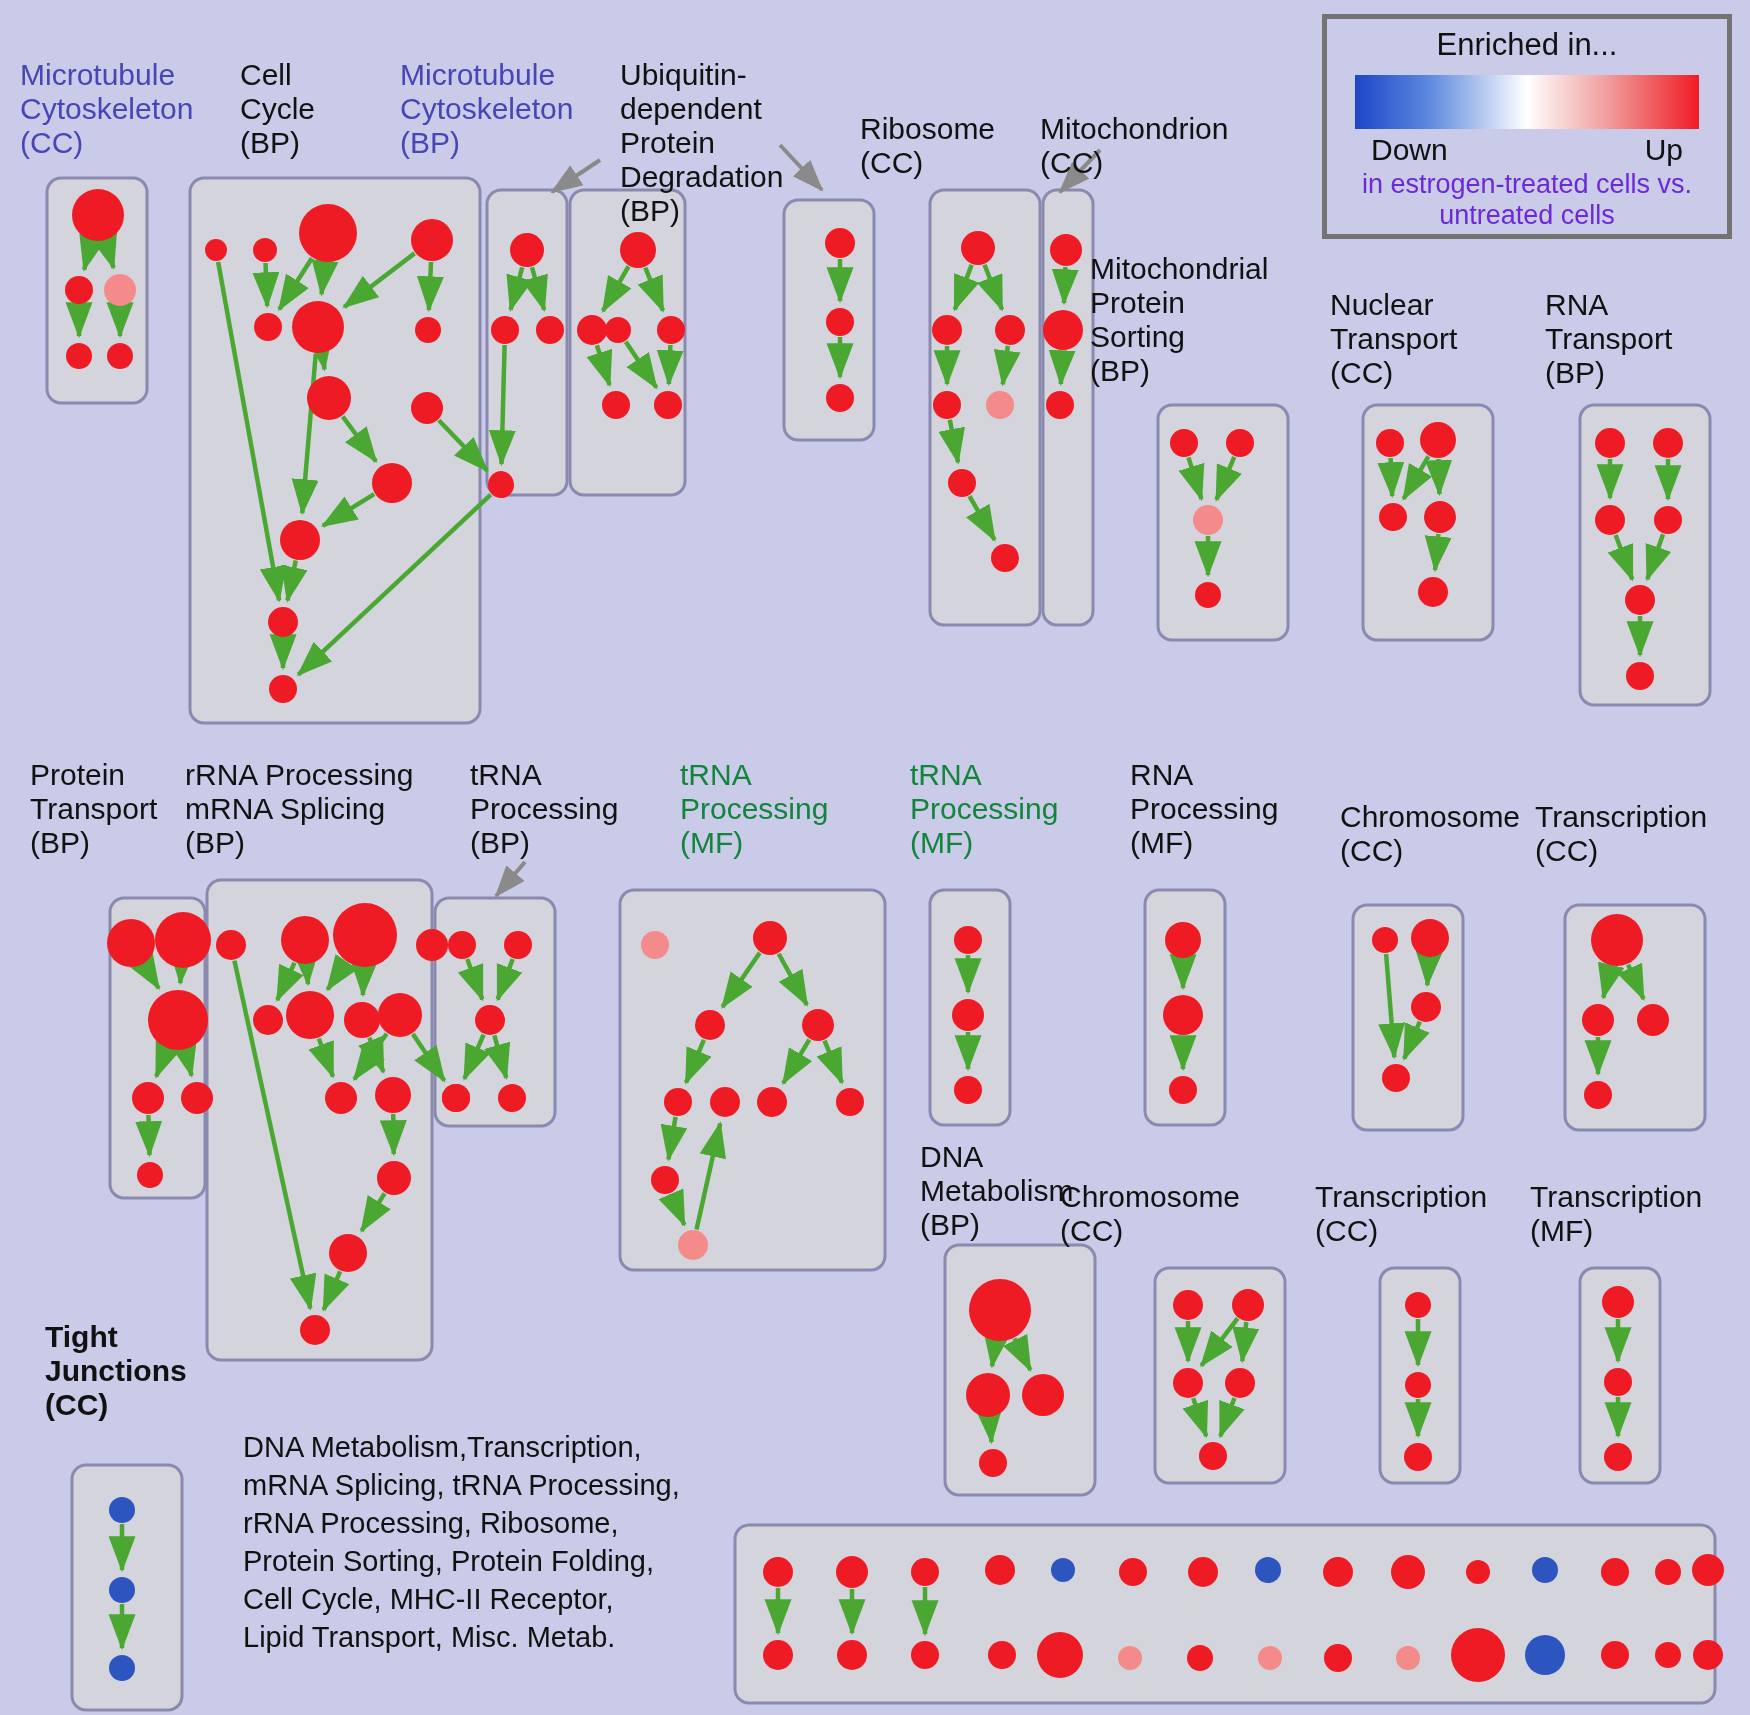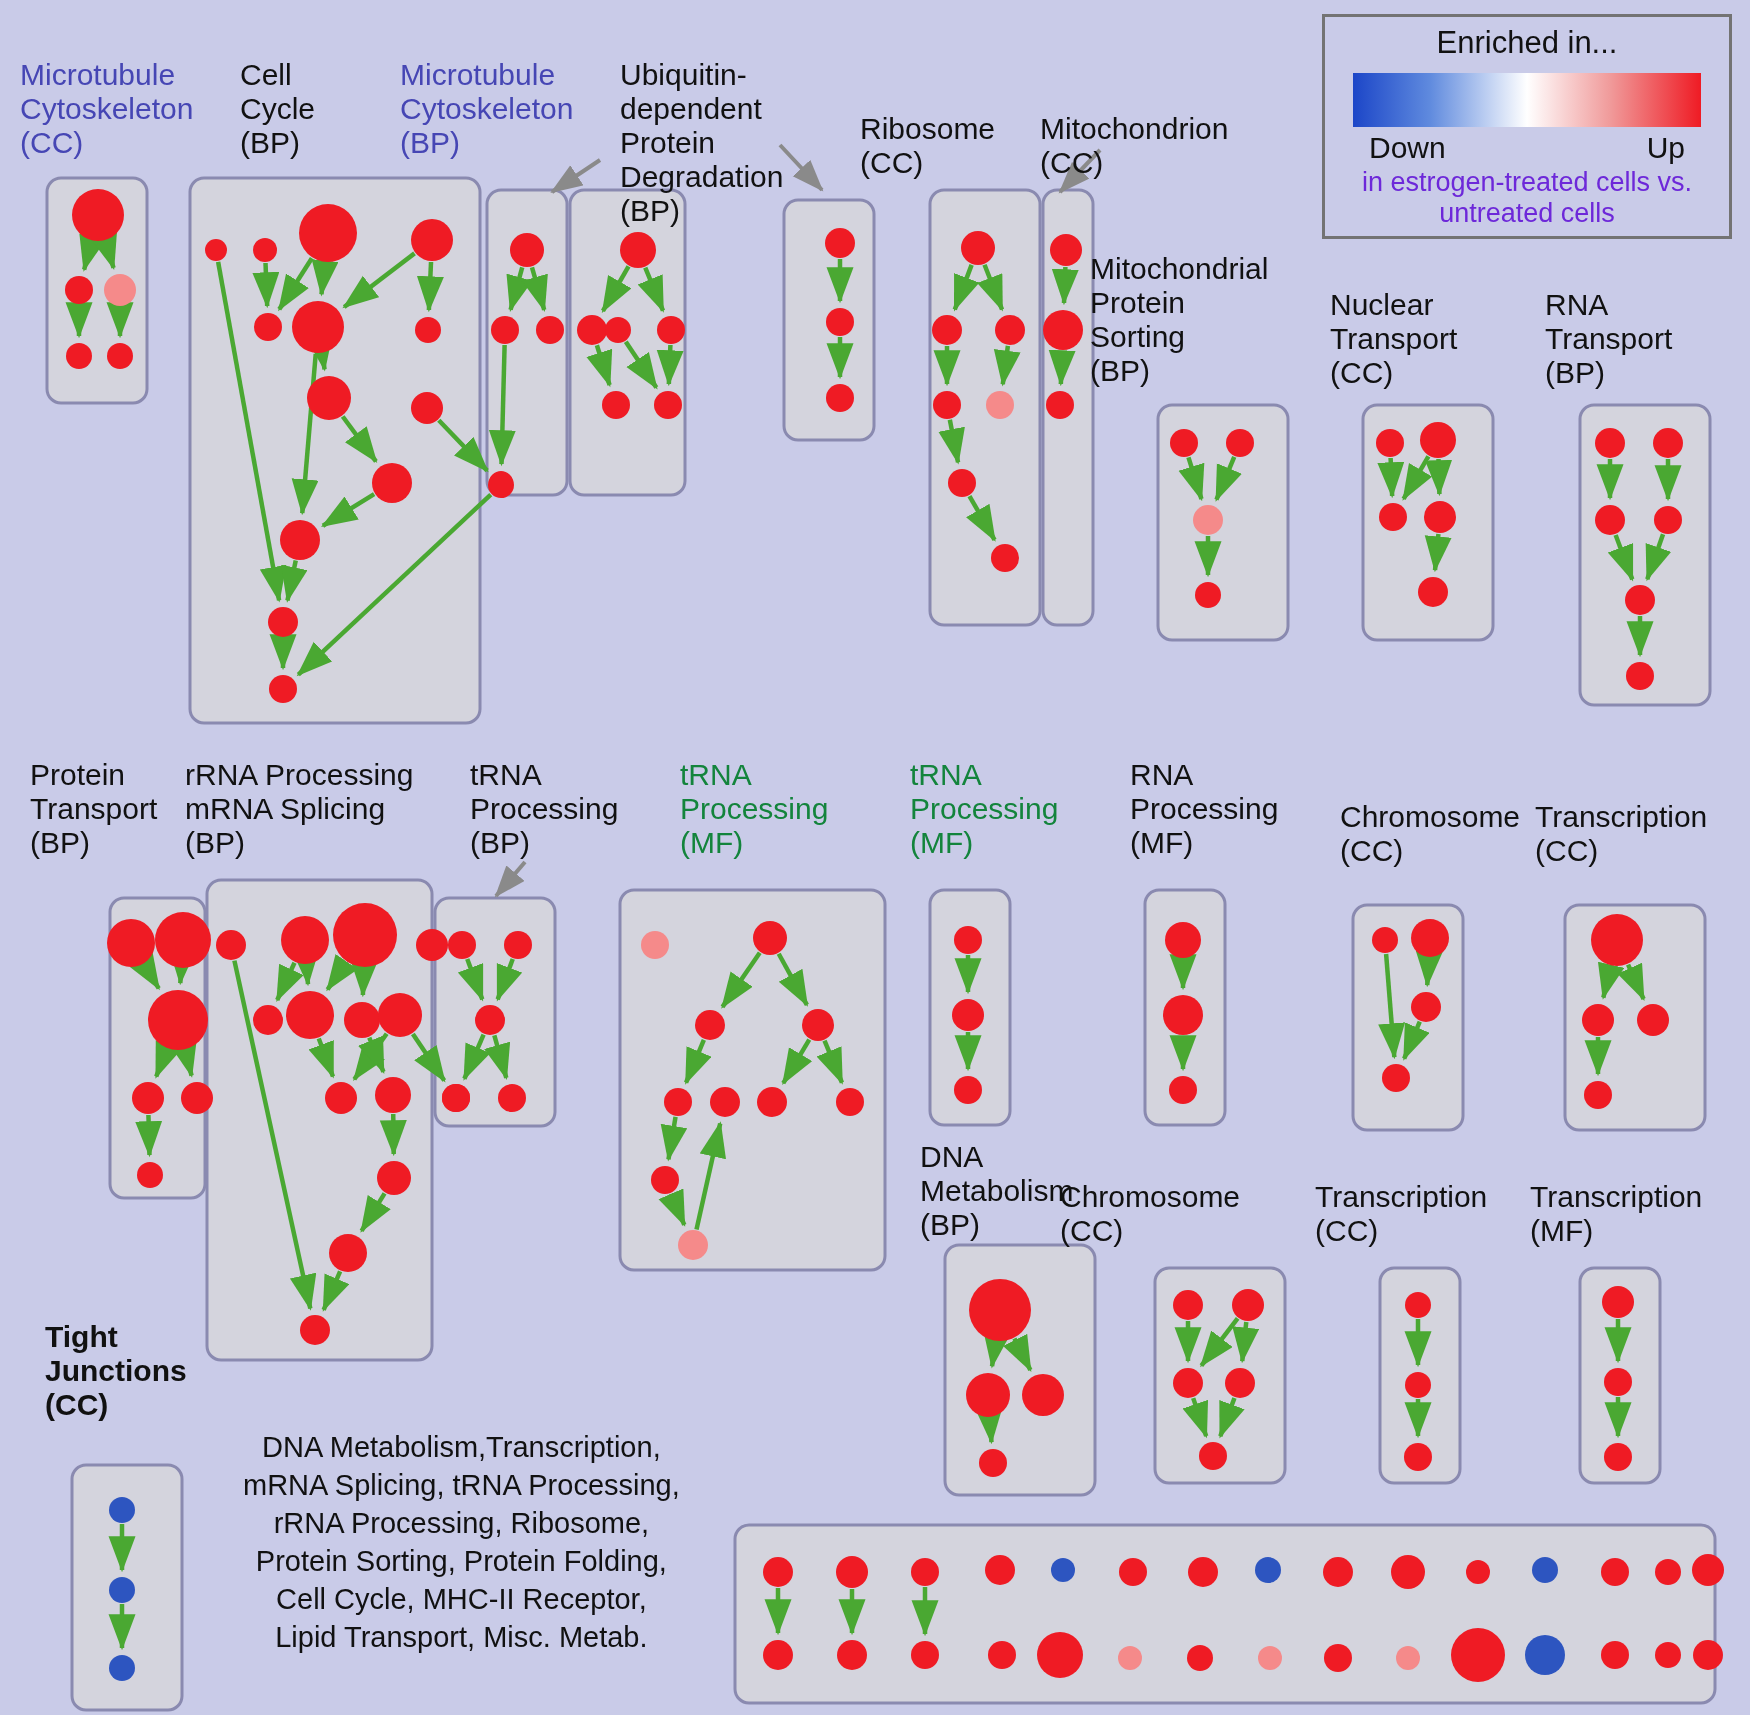--- a/index.html
+++ b/index.html
@@ -18,21 +18,21 @@
     color:#111;
     font-size:30px;
     line-height:34px;
     white-space:pre-line;
   }
   .lbl.blue{color:#4646b4;}
   .lbl.green{color:#13843c;}
   .legend{
     position:absolute;
     background:#c9cbe8;
-    border:3px solid #737373;
+    border:5px solid #737373;
     box-sizing:border-box;
   }
   .legend-title{
     text-align:center;font-size:31px;color:#111;margin-top:8px;
   }
   .legend-bar{
     height:54px;margin:12px 28px 4px 28px;
     background:linear-gradient(to right,#1c46c8 0%,#5f8ade 22%,#ffffff 50%,#f09a9a 74%,#ef1b24 100%);
   }
   .legend-ends{
@@ -413,21 +413,21 @@
 (CC)</div>
       <div class="lbl" style="left: 1315px; top: 1180px; width: 205px;">Transcription
 (CC)</div>
       <div class="lbl" style="left: 1530px; top: 1180px; width: 205px;">Transcription
 (MF)</div>
       <div class="lbl" style="left: 45px; top: 1320px; width: 185px; font-weight: bold;">Tight
 Junctions
 (CC)</div>
     </div>
 
-  <div class="bigtext" id="misc-text" style="left: 243px; top: 1428px; text-align: center;">DNA Metabolism,Transcription,
+  <div class="bigtext" id="misc-text" style="left: 243px; top: 1428px;">DNA Metabolism,Transcription,
 mRNA Splicing, tRNA Processing,
 rRNA Processing, Ribosome,
 Protein Sorting, Protein Folding,
 Cell Cycle, MHC-II Receptor,
 Lipid Transport, Misc. Metab.</div>
 
   <div class="legend" style="left:1322px;top:14px;width:410px;height:225px;">
     <div class="legend-title">Enriched in...</div>
     <div class="legend-bar"></div>
     <div class="legend-ends">

